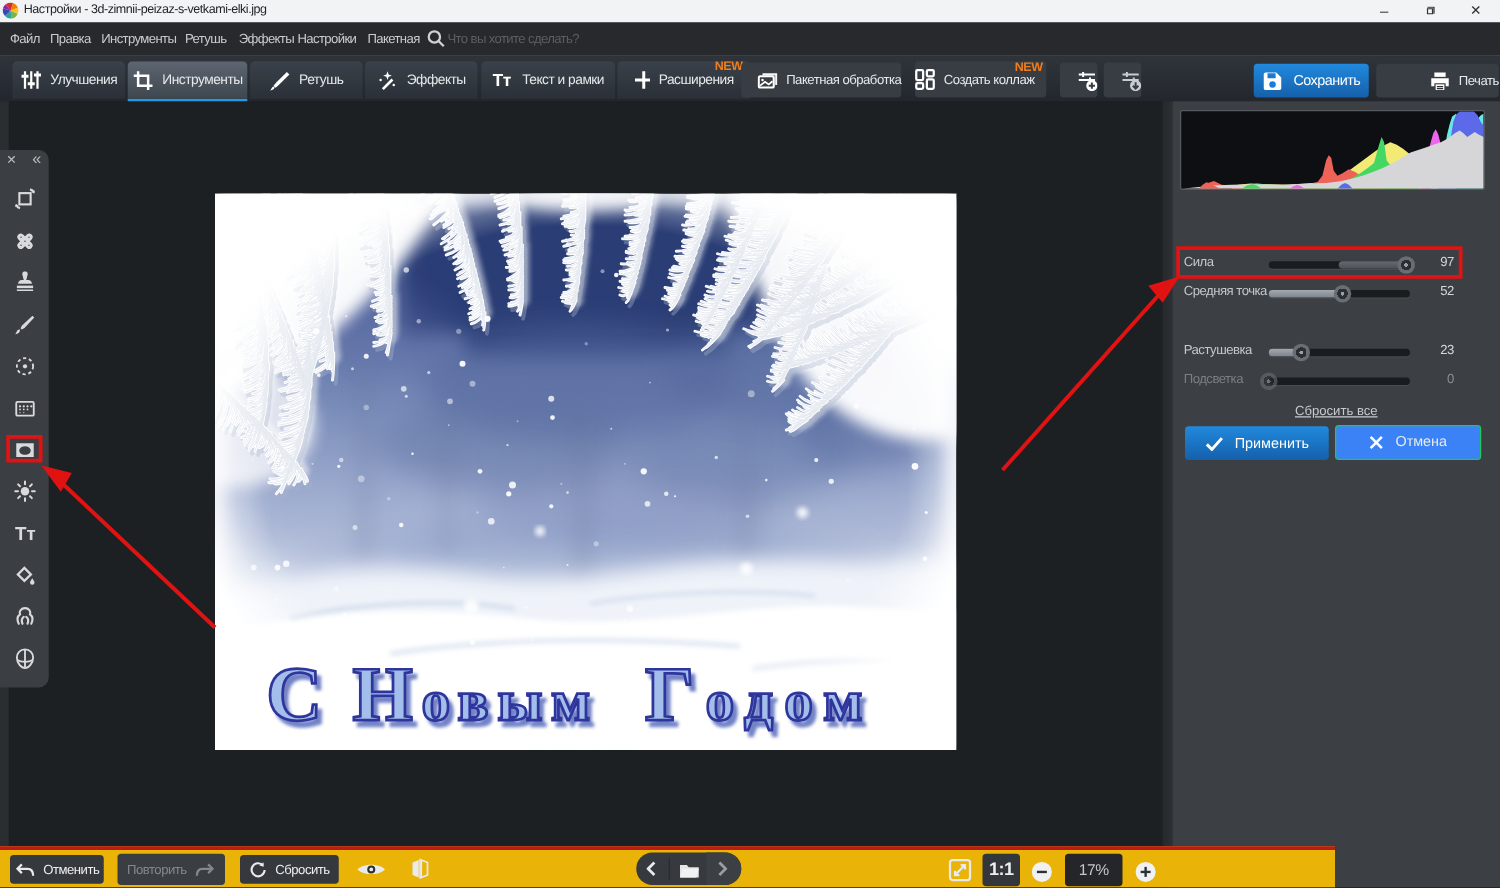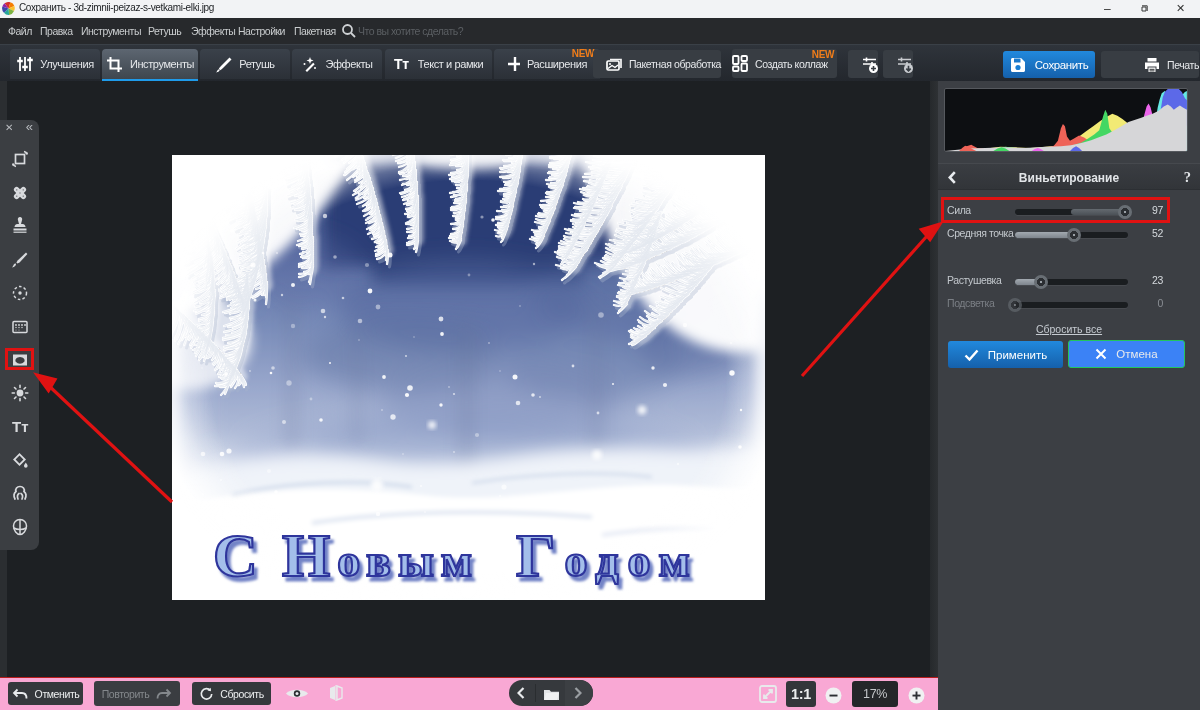--- a/index.html
+++ b/index.html
@@ -19,38 +19,38 @@
 .histbox{position:absolute;left:6px;top:7px;width:244px;height:64px;background:#0d0f12;border:1px solid #56595e;border-radius:2px;overflow:hidden}
 .phead{position:absolute;left:0;top:82px;width:262px;height:27px;background:linear-gradient(#3a3d42,#323539);border-top:1px solid #46494e;border-bottom:1px solid #2c2f33;color:#e2e5e8}
 .srow{position:absolute;left:0;width:262px;height:23px;color:#c3c8cd;font-size:10.5px;letter-spacing:-0.4px}
 .srow .lab{position:absolute;left:9px;top:4px}
 .srow .val{position:absolute;right:37px;top:4px;width:40px;text-align:right;color:#d5d9dd}
 .track{position:absolute;left:77px;top:9px;width:113px;height:6px;background:#1a1d20;border-radius:3px;box-shadow:0 1px 0 rgba(255,255,255,0.06)}
 .fill{position:absolute;top:0;height:6px;background:linear-gradient(#a2a9b0,#7e858d);border-radius:3px}
 .knob{position:absolute;top:-4px;width:14px;height:14px;border-radius:50%;background:radial-gradient(circle at 50% 50%, #9aa0a6 0 1.5px, #2b2e32 1.5px 4.2px, #686e74 4.2px 7px)}
 .bluebtn{background:linear-gradient(#2189dd,#1560ab);color:#fff;border-radius:3px;display:flex;align-items:center;justify-content:center;gap:9px;font-size:11.5px}
 .darkbtn{background:#3b82f6;border:1px solid #22c55e;color:#e8eaec;border-radius:3px;display:flex;align-items:center;justify-content:center;gap:9px;font-size:11.5px}
-.bottombar{left:0;top:677px;width:938px;height:33px;background:#f9a8d4;border-top:1px solid #b91c1c}
+.bottombar{left:0;top:677px;width:1068px;height:33px;background:#eab308;border-top:3px solid #b91c1c}
 .bbtn{position:absolute;background:#35383c;border-radius:3px;color:#eceeef;font-size:10.5px;display:flex;align-items:center;justify-content:center;gap:7px;white-space:nowrap;letter-spacing:-0.4px}
 svg{display:block}
 </style></head><body>
 
 <div class="abs titlebar">
   <svg width="13" height="13" viewBox="0 0 20 20" style="position:absolute;left:2px;top:2px">
     <g>
       <path d="M10,10 L4,2 A10,10 0 0,1 13,0.5 Z" fill="#d32f2f"></path>
       <path d="M10,10 L13,0.5 A10,10 0 0,1 19,6 Z" fill="#f57c00"></path>
       <path d="M10,10 L19,6 A10,10 0 0,1 18.5,14 Z" fill="#fbc02d"></path>
       <path d="M10,10 L18.5,14 A10,10 0 0,1 11,20 Z" fill="#7cb342"></path>
       <path d="M10,10 L11,20 A10,10 0 0,1 3,16.5 Z" fill="#26a69a"></path>
       <path d="M10,10 L3,16.5 A10,10 0 0,1 0.5,7 Z" fill="#3949ab"></path>
       <path d="M10,10 L0.5,7 A10,10 0 0,1 4,2 Z" fill="#8e24aa"></path>
     </g>
   </svg>
-  <span style="position:absolute;left:19px;top:2px;letter-spacing:-0.35px">Сохранить - 3d-zimnii-peizaz-s-vetkami-elki.jpg</span>
+  <span style="position:absolute;left:19px;top:2px;letter-spacing:-0.35px">Настройки - 3d-zimnii-peizaz-s-vetkami-elki.jpg</span>
   <span style="position:absolute;left:1104px;top:2px;color:#333;font-size:12px">–</span>
   <svg width="8" height="8" viewBox="0 0 10 10" style="position:absolute;left:1140px;top:5px">
       <path d="M2.5,2.5 h5 v5 h-5 Z M2.5,1 h6.5 v6.5" fill="none" stroke="#333" stroke-width="1.2"></path>
     </svg>
   <span style="position:absolute;left:1176px;top:2px;color:#333;font-size:11px">✕</span>
 </div>
 
 <div class="abs menubar">
   <span style="left:8px">Файл</span>
     <span style="left:40px">Правка</span>
@@ -610,27 +610,20 @@
 <path d="M198,60 202,54 206,44 209,30 211,18 213,10 215,4 218,2 221,6 224,14 227,22 229,18 232,10 235,6 238,3 240,2 L240,60 Z" fill="#67e8e4"></path>
 <path d="M214,20 216,8 218,3 221,0 232,0 235,3 238,9 240,11 L240,36 236,30 232,28 229,32 226,38 223,32 220,28 217,25 215,23 Z" fill="#5c69e8"></path>
 <path d="M0,60 L10,59 25,57.5 40,57 60,56.5 80,57 100,56 115,55.5 125,54.5 132,53 138,51.5 145,49.5 152,47 160,44 168,40 175,36 182,32 188,30 194,28 200,26 206,24 212,21 217,17 221,15 224,17 227,20 230,18 233,16 236,18 240,20 L240,60 Z" fill="#d6d6d8"></path>
           <path d="M14,60 17,57 20,55 23,56 27,58 31,60 Z" fill="#ee6358"></path>
           <path d="M48,60 52,57.5 56,56.5 60,57.5 64,60 Z" fill="#44d763"></path>
           <path d="M86,60 89,58 92,57 95,58 98,60 Z" fill="#ec66ec"></path>
           <path d="M124,60 127,57 130,55.5 133,57 136,60 Z" fill="#5c69e8"></path>
 </g>
 </svg>
 </div>
-  <div class="phead">
-    <svg width="8" height="13" viewBox="0 0 8 13" style="position:absolute;left:10px;top:7px">
-        <path d="M6.8,1.2 L1.8,6.5 L6.8,11.8" stroke="#e8ebee" stroke-width="2.6" fill="none"></path>
-      </svg>
-    <span style="position:absolute;left:0;right:0;top:7px;text-align:center;font-weight:bold;font-size:12px">Виньетирование</span>
-    <span style="position:absolute;right:9px;top:5px;font-weight:bold;font-size:14.5px;font-family:'Liberation Serif',serif">?</span>
-  </div>
   <div class="srow" style="top:119px">
 <span class="lab" style="color:#c3c8cd">Сила</span>
 <div class="track">
         <div class="fill" style="left:56px;width:53px;background:linear-gradient(#646a70,#4b5157)"></div>
         <div class="knob" style="left:103px;"></div>
       </div>
 <span class="val" style="color:#d5d9dd">97</span>
     </div>
     <div class="srow" style="top:142px">
 <span class="lab" style="color:#c3c8cd">Средняя точка</span>

